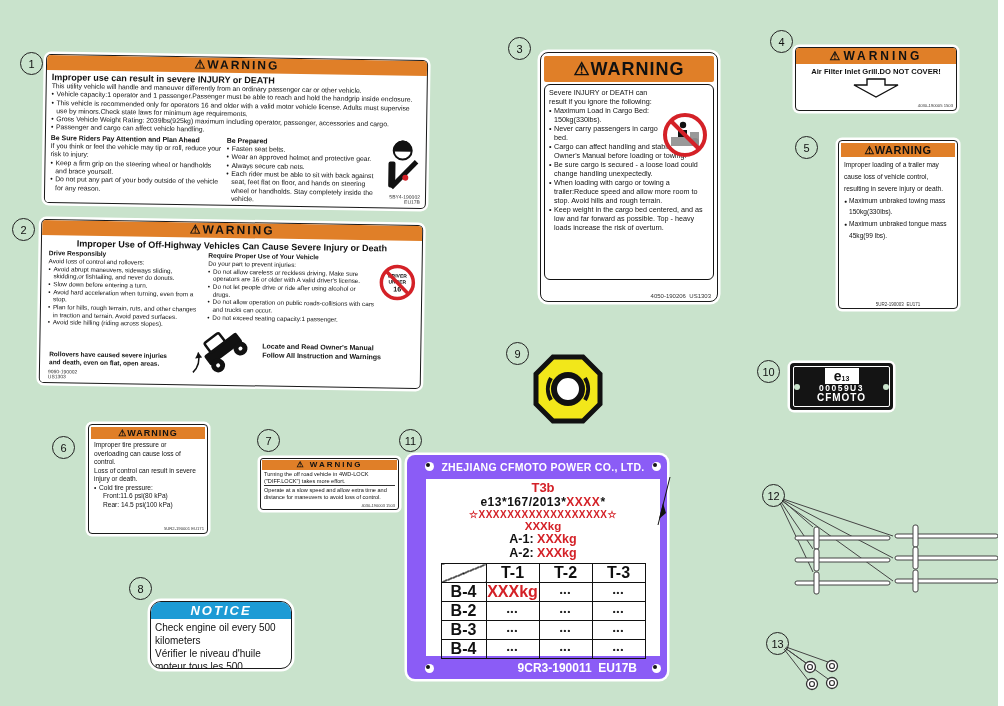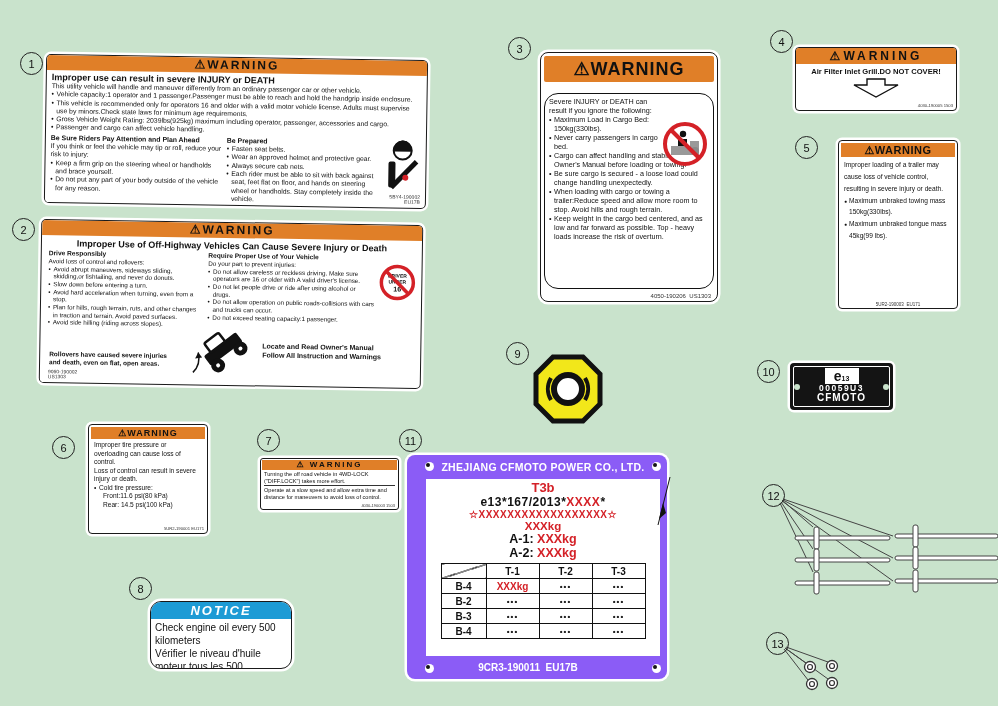--- a/index.html
+++ b/index.html
@@ -40,21 +40,21 @@
   #l2 .ch{font-weight:bold;font-size:6.6px;}
   #l2 .note{position:absolute;left:9px;bottom:16px;width:125px;font-weight:bold;font-size:6.5px;line-height:1.25;}
   #l2 .foot{position:absolute;left:222px;bottom:26px;font-weight:bold;font-size:7px;line-height:1.3;}
   #l2 .veh{position:absolute;left:135px;bottom:3px;}
   #l2 .badge{position:absolute;right:5px;top:38px;}
   #l2 .part{left:8px;bottom:2px;text-align:left;}
 
   
   #l3{left:540px;top:52px;width:178px;height:250px;border-radius:8px;padding:3px;box-sizing:border-box;}
   #l3 .whead{height:26px;font-size:18px;line-height:26px;letter-spacing:1px;border-radius:2px;}
-  #l3 .inner{border:1.2px solid #111;border-radius:14px;margin-top:11px;height:196px;
+  #l3 .inner{border:1.2px solid #111;border-radius:6px;margin-top:2px;height:196px;
      padding:3px 4px;box-sizing:border-box;font-size:7.2px;line-height:1.25;position:relative;}
   #l3 .padr{padding-right:46px;}
   #l3 .noicon{position:absolute;right:4px;top:26px;}
   #l3 .part{right:6px;bottom:1px;font-size:6px;}
 
   
   #l4{left:795px;top:47px;width:160px;height:62px;border-radius:4px;}
   #l4 .whead{height:16px;font-size:12px;line-height:16px;letter-spacing:3px;}
   #l4 .line{font-size:7.6px;font-weight:bold;text-align:center;margin-top:3px;}
   #l4 .arr{text-align:center;margin-top:2px;}
@@ -97,29 +97,29 @@
   #l10 .e{font-size:14px;font-weight:bold;line-height:14px;}
   #l10 .esub{font-size:7px;font-weight:bold;margin-top:5px;}
   #l10 .num{color:#fff;font-weight:bold;font-size:8.5px;letter-spacing:1.5px;line-height:1.1;}
   #l10 .brand{color:#fff;font-weight:bold;font-size:10px;letter-spacing:1px;line-height:1;}
   #l10 .hole{position:absolute;top:21px;width:6px;height:6px;border-radius:50%;background:#c9e3cc;}
 
   
   #l11{left:407px;top:455px;width:248px;height:224px;background:#8b5cf6;border-radius:8px;border:none;overflow:visible;padding-left:12px;}
   #l11 .band{position:relative;height:24px;color:#fff;font-weight:bold;text-align:center;}
   #l11 .band.top{font-size:10.5px;line-height:25px;letter-spacing:0.3px;}
-  #l11 .band.bot{font-size:10px;line-height:24px;text-align:center;padding-right:30px;box-sizing:border-box;}
+  #l11 .band.bot{font-size:12px;line-height:24px;text-align:right;padding-right:30px;box-sizing:border-box;}
   #l11 .paper{margin:0 7px;background:#fff;height:176px;text-align:center;padding-top:1px;position:relative;}
   #l11 .t3b{font-size:13px;font-weight:bold;}
   #l11 .appr{font-size:12px;font-weight:bold;letter-spacing:0.5px;}
   #l11 .stars{font-size:10px;font-weight:bold;letter-spacing:0.5px;text-align:center;}
   #l11 .mass{font-size:11.5px;font-weight:bold;}
   #l11 .aline{font-size:12.5px;font-weight:bold;}
   #l11 table{border-collapse:collapse;margin:3px auto 0;}
-  #l11 th,#l11 td{border:1.3px solid #111;text-align:center;font-weight:bold;font-size:10px;
+  #l11 th,#l11 td{border:1.3px solid #111;text-align:center;font-weight:bold;font-size:16px;
       height:14px;padding:0;}
   #l11 .c0{width:44px;} #l11 .cv{width:52px;}
   #l11 .diag{background:linear-gradient(to bottom right,#fff 48%,#111 48%,#111 52%,#fff 52%);}
   #l11 .dots{font-size:8px;letter-spacing:1px;}
   .screw{position:absolute;width:9px;height:9px;border-radius:50%;background:#fff;}
   .screw:after{content:"";position:absolute;left:1px;top:1px;width:4px;height:4px;border-radius:50%;background:#141414;}
   #l11 .needle{position:absolute;right:-5px;top:20px;}
 
   svg text{font-family:"Liberation Sans",sans-serif;}
   .ovl{position:absolute;}

